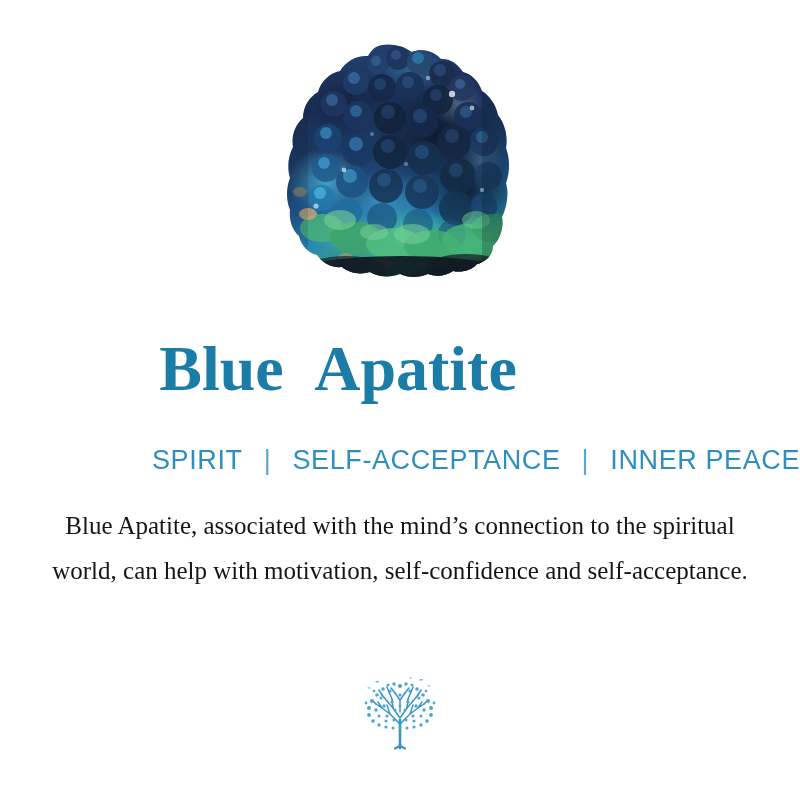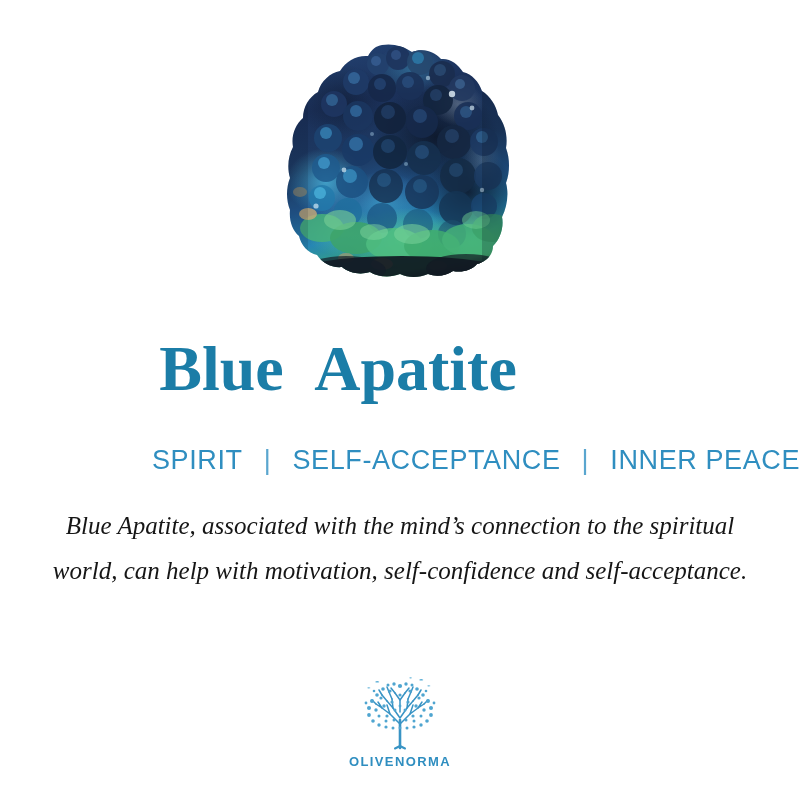--- a/index.html
+++ b/index.html
@@ -90,21 +90,20 @@
   .desc {
     position: absolute;
     left: 40px;
     top: 503px;
     width: 720px;
     text-align: center;
     font-family: "Liberation Serif", "DejaVu Serif", serif;
     font-size: 25px;
     line-height: 45px;
     color: #161616;
-    font-style: italic;
   }
 
   
   .logo {
     position: absolute;
     left: 0;
     top: 676px;
     width: 800px;
     text-align: center;
   }
@@ -390,16 +389,15 @@
           <circle cx="77" cy="27" r="1.4"></circle>
       </g>
       <g fill="#5aaed6">
         <path d="M18 6 q2.2 -2 4.4 0 q-2.2 1 -4.4 0 Z"></path>
         <path d="M62 4 q2.2 -2 4.4 0 q-2.2 1 -4.4 0 Z"></path>
         <path d="M70 10 q1.8 -1.6 3.6 0 q-1.8 0.9 -3.6 0 Z"></path>
         <path d="M10 12 q1.8 -1.6 3.6 0 q-1.8 0.9 -3.6 0 Z"></path>
         <path d="M52 2 q1.6 -1.4 3.2 0 q-1.6 0.8 -3.2 0 Z"></path>
       </g>
     </svg>
-    <span class="logo-text">OLIVENORMA</span>
   </div>
 
 </div>
 
 </body></html>

